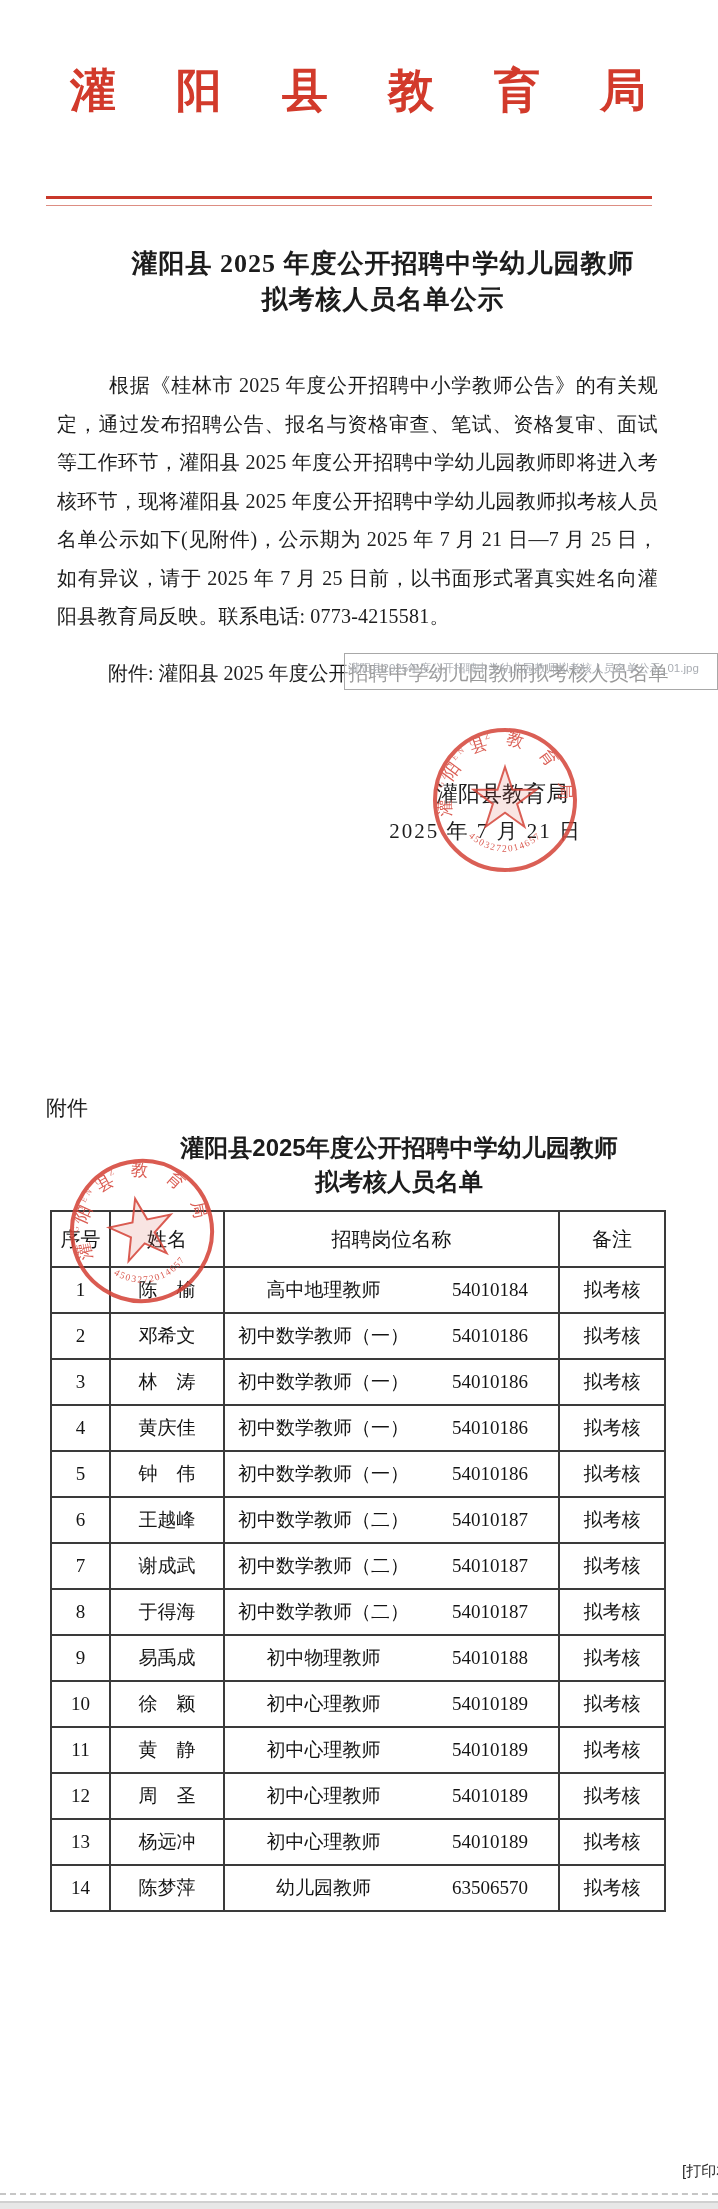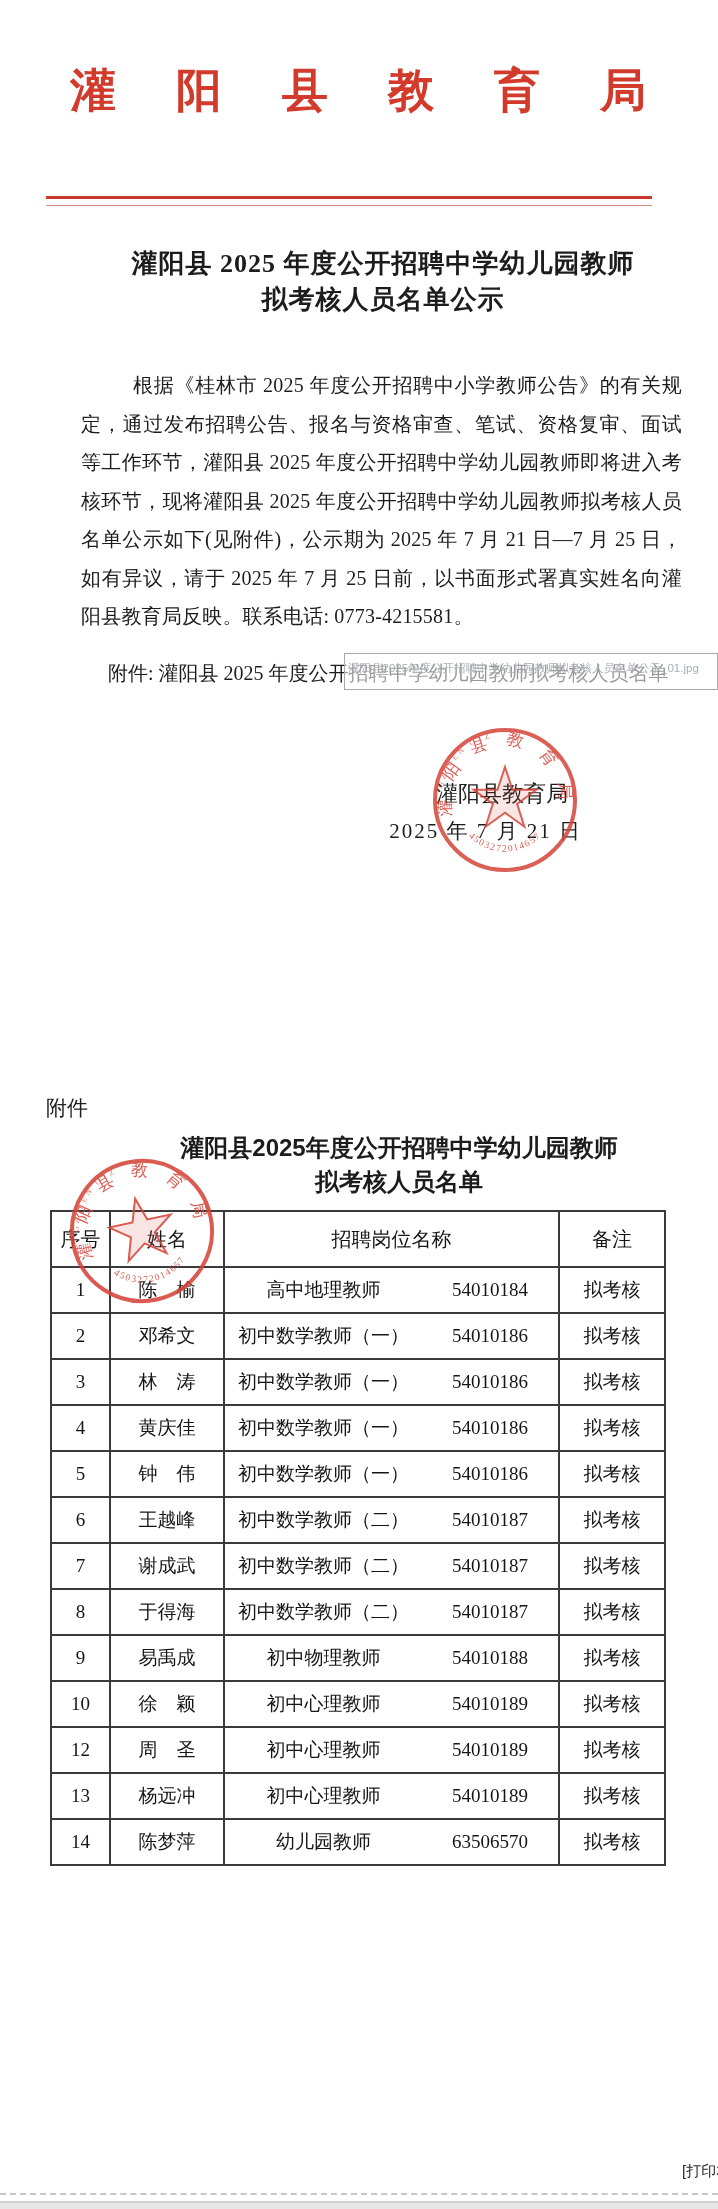--- a/index.html
+++ b/index.html
@@ -14,21 +14,21 @@
     color:#d23a2b;letter-spacing:60px;white-space:nowrap;
   }
   .red-rule{
     left:46px;top:196px;width:606px;height:6px;
     border-top:3px solid #c9382a;border-bottom:1px solid #dd8d82;
   }
   .doc-title{left:0;top:246px;width:718px;text-align:center;
     font-size:26px;font-weight:700;line-height:36px;letter-spacing:1px;margin-left:24px;}
   .body-par{
     left:57px;top:366px;width:601px;font-size:20px;line-height:38.5px;
-    text-align:justify;text-indent:52px;letter-spacing:.2px;margin-left:24px;
+    text-align:justify;text-indent:52px;letter-spacing:.2px;
   }
   .attach-line{left:108px;top:660px;font-size:20px;white-space:nowrap;text-align:center;}
   .tooltip{
     left:344px;top:653px;width:374px;height:37px;box-sizing:border-box;
     border:1px solid #a8a8a8;background:rgba(255,255,255,0.55);
     font-family:"Liberation Sans","DejaVu Sans",sans-serif;
     font-size:11.5px;line-height:28px;color:#a9adb3;
     padding:0 3px;white-space:nowrap;overflow:hidden;z-index:6;
   }
   .signature{left:402px;top:779px;width:200px;text-align:center;font-size:22px;z-index:1;}
@@ -192,20 +192,27 @@
           <td class="col-remark">拟考核</td>
         </tr>
         <tr>
           <td class="col-no">10</td>
           <td class="col-name">徐　颖</td>
           <td class="col-post">初中心理教师</td>
           <td class="col-code">54010189</td>
           <td class="col-remark">拟考核</td>
         </tr>
         <tr>
+          <td class="col-no">11</td>
+          <td class="col-name">黄　静</td>
+          <td class="col-post">初中心理教师</td>
+          <td class="col-code">54010189</td>
+          <td class="col-remark">拟考核</td>
+        </tr>
+        <tr>
           <td class="col-no">12</td>
           <td class="col-name">周　圣</td>
           <td class="col-post">初中心理教师</td>
           <td class="col-code">54010189</td>
           <td class="col-remark">拟考核</td>
         </tr>
         <tr>
           <td class="col-no">13</td>
           <td class="col-name">杨远冲</td>
           <td class="col-post">初中心理教师</td>

